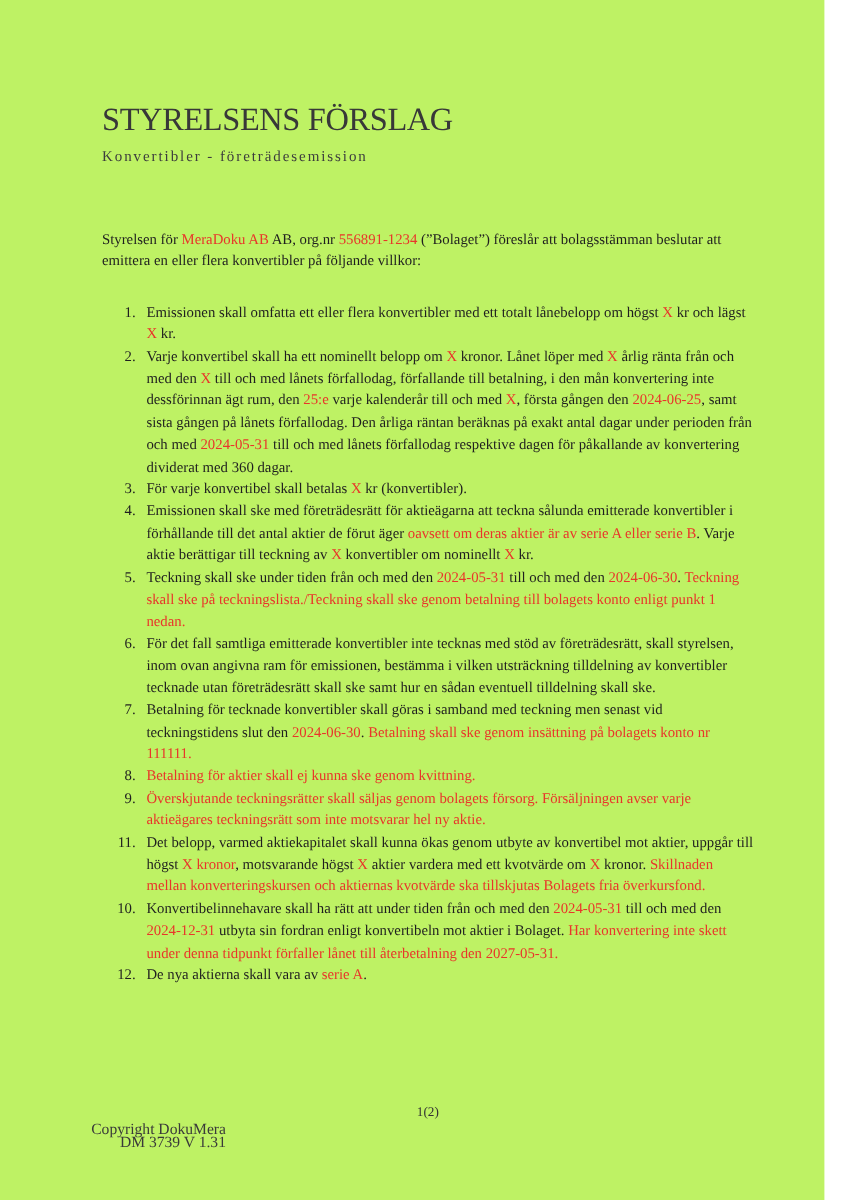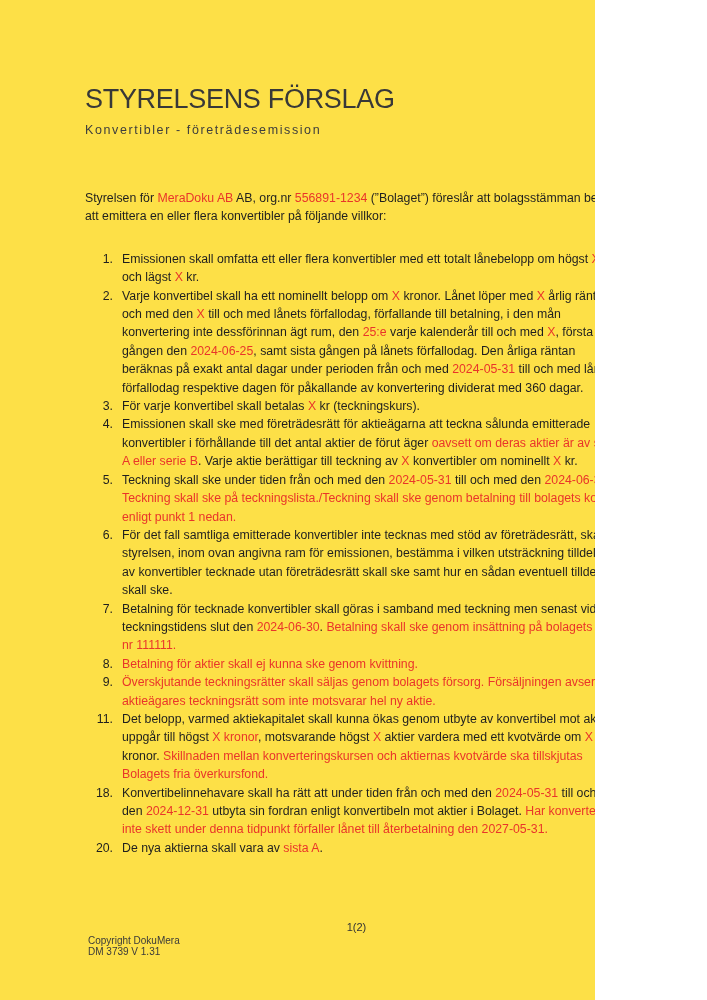--- a/index.html
+++ b/index.html
@@ -1,23 +1,23 @@
 <!DOCTYPE html>
 <html lang="sv" style="--accent-red: #e9352a; --body-text: #1f1f1f;"><head>
 <meta charset="utf-8">
 <style>
   :root { --accent-red: #e9352a; --body-text: #1f1f1f; }
   * { box-sizing: border-box; }
   html, body { margin: 0; padding: 0; background: #ffffff; }
   .page {
     position: relative;
-    width: 595px;
+    width: 687px;
     height: 1000px;
-    background: #fde047;
-    font-family: Liberation Sans, sans-serif;
+    background: #bef264;
+    font-family: Liberation Serif, serif;
     color: var(--body-text);
     overflow: hidden;
   }
   .content {
     position: absolute;
     left: 85px;
     top: 84px;
     width: 543px;
   }
   .doc-title {
@@ -61,25 +61,26 @@
     position: absolute;
     left: 85px;
     top: 921px;
     width: 543px;
     text-align: center;
     font-size: 11px;
     color: #333333;
   }
   .copyright {
     position: absolute;
-    left: 88px;
+    left: 76px;
     top: 936px;
-    font-size: 10px;
+    font-size: 13px;
     line-height: 10.5px;
     color: #3a3a3a;
+    text-align: right;
   }
 </style>
 </head>
 <body>
 
 <div class="page">
   <div class="content">
     <h1 class="doc-title">STYRELSENS FÖRSLAG</h1>
     <div class="doc-subtitle">Konvertibler - företrädesemission</div>
     <p class="intro"><span>Styrelsen för </span><span class="red">MeraDoku AB</span><span> AB, org.nr </span><span class="red">556891-1234</span><span> (”Bolaget”) föreslår att bolagsstämman beslutar att emittera en eller flera konvertibler på följande villkor:</span></p>
@@ -89,21 +90,21 @@
     <span class="txt"><span>Emissionen skall omfatta ett eller flera konvertibler med ett totalt lånebelopp om högst </span><span class="red">X</span><span> kr och lägst </span><span class="red">X</span><span> kr.</span></span>
   </li>
 
   <li class="term-item">
     <span class="num">2.</span>
     <span class="txt"><span>Varje konvertibel skall ha ett nominellt belopp om </span><span class="red">X</span><span> kronor. Lånet löper med </span><span class="red">X</span><span> årlig ränta från och med den </span><span class="red">X</span><span> till och med lånets förfallodag, förfallande till betalning, i den mån konvertering inte dessförinnan ägt rum, den </span><span class="red">25:e</span><span> varje kalenderår till och med </span><span class="red">X</span><span>, första gången den </span><span class="red">2024-06-25</span><span>, samt sista gången på lånets förfallodag. Den årliga räntan beräknas på exakt antal dagar under perioden från och med </span><span class="red">2024-05-31</span><span> till och med lånets förfallodag respektive dagen för påkallande av konvertering dividerat med 360 dagar.</span></span>
   </li>
 
   <li class="term-item">
     <span class="num">3.</span>
-    <span class="txt"><span>För varje konvertibel skall betalas </span><span class="red">X</span><span> kr (teckningskurs).</span></span>
+    <span class="txt"><span>För varje konvertibel skall betalas </span><span class="red">X</span><span> kr (konvertibler).</span></span>
   </li>
 
   <li class="term-item">
     <span class="num">4.</span>
     <span class="txt"><span>Emissionen skall ske med företrädesrätt för aktieägarna att teckna sålunda emitterade konvertibler i förhållande till det antal aktier de förut äger </span><span class="red">oavsett om deras aktier är av serie A eller serie B</span><span>. Varje aktie berättigar till teckning av </span><span class="red">X</span><span> konvertibler om nominellt </span><span class="red">X</span><span> kr.</span></span>
   </li>
 
   <li class="term-item">
     <span class="num">5.</span>
     <span class="txt"><span>Teckning skall ske under tiden från och med den </span><span class="red">2024-05-31</span><span> till och med den </span><span class="red">2024-06-30</span><span>. </span><span class="red">Teckning skall ske på teckningslista./Teckning skall ske genom betalning till bolagets konto enligt punkt 1 nedan.</span></span>
@@ -130,28 +131,28 @@
   </li>
 
 
   <li class="term-item">
     <span class="num">11.</span>
     <span class="txt"><span>Det belopp, varmed aktiekapitalet skall kunna ökas genom utbyte av konvertibel mot aktier, uppgår till högst </span><span class="red">X kronor</span><span>, motsvarande högst </span><span class="red">X</span><span> aktier vardera med ett kvotvärde om </span><span class="red">X</span><span> kronor. </span><span class="red">Skillnaden mellan konverteringskursen och aktiernas kvotvärde ska tillskjutas Bolagets fria överkursfond.</span></span>
   </li>
 
 
   <li class="term-item">
-    <span class="num">18.</span>
+    <span class="num">10.</span>
     <span class="txt"><span>Konvertibelinnehavare skall ha rätt att under tiden från och med den </span><span class="red">2024-05-31</span><span> till och med den </span><span class="red">2024-12-31</span><span> utbyta sin fordran enligt konvertibeln mot aktier i Bolaget. </span><span class="red">Har konvertering inte skett under denna tidpunkt förfaller lånet till återbetalning den 2027-05-31.</span></span>
   </li>
 
 
   <li class="term-item">
-    <span class="num">20.</span>
-    <span class="txt"><span>De nya aktierna skall vara av </span><span class="red">sista A</span><span>.</span></span>
+    <span class="num">12.</span>
+    <span class="txt"><span>De nya aktierna skall vara av </span><span class="red">serie A</span><span>.</span></span>
   </li>
 </ol>
   </div>
 
   <div class="page-number">1(2)</div>
   <div class="copyright">
     <div>Copyright DokuMera</div>
     <div>DM 3739 V 1.31</div>
   </div>
 </div>

